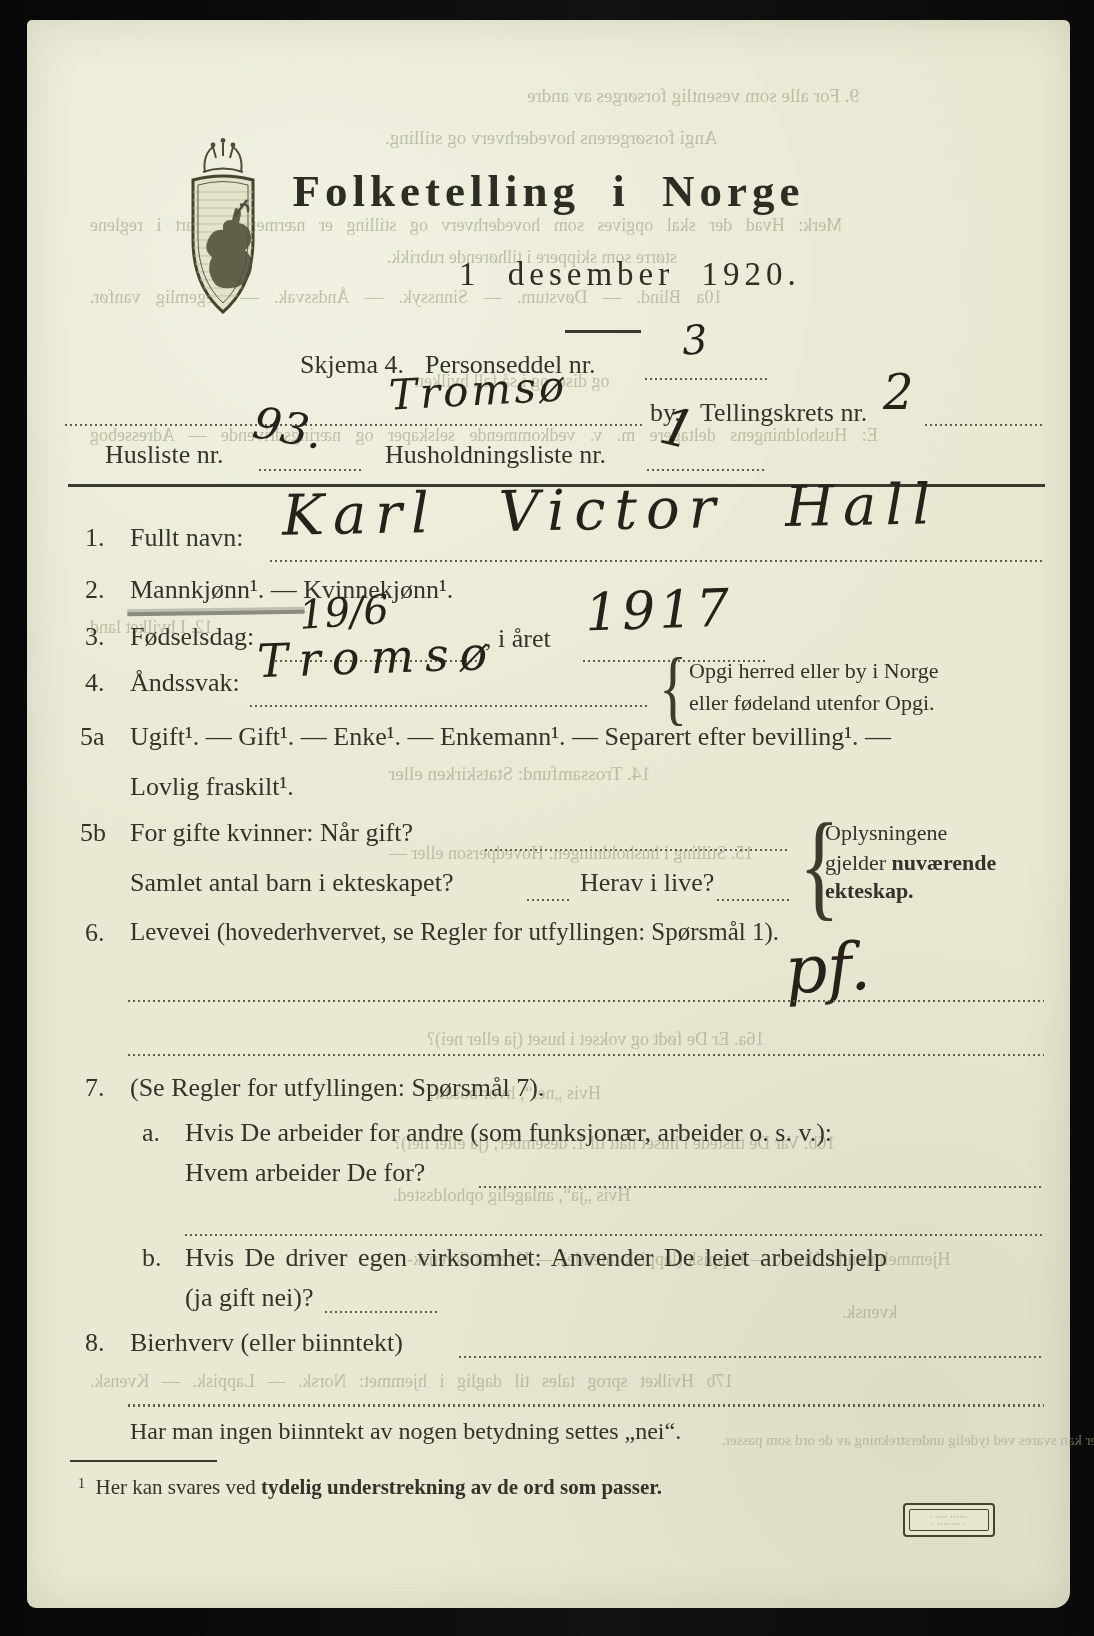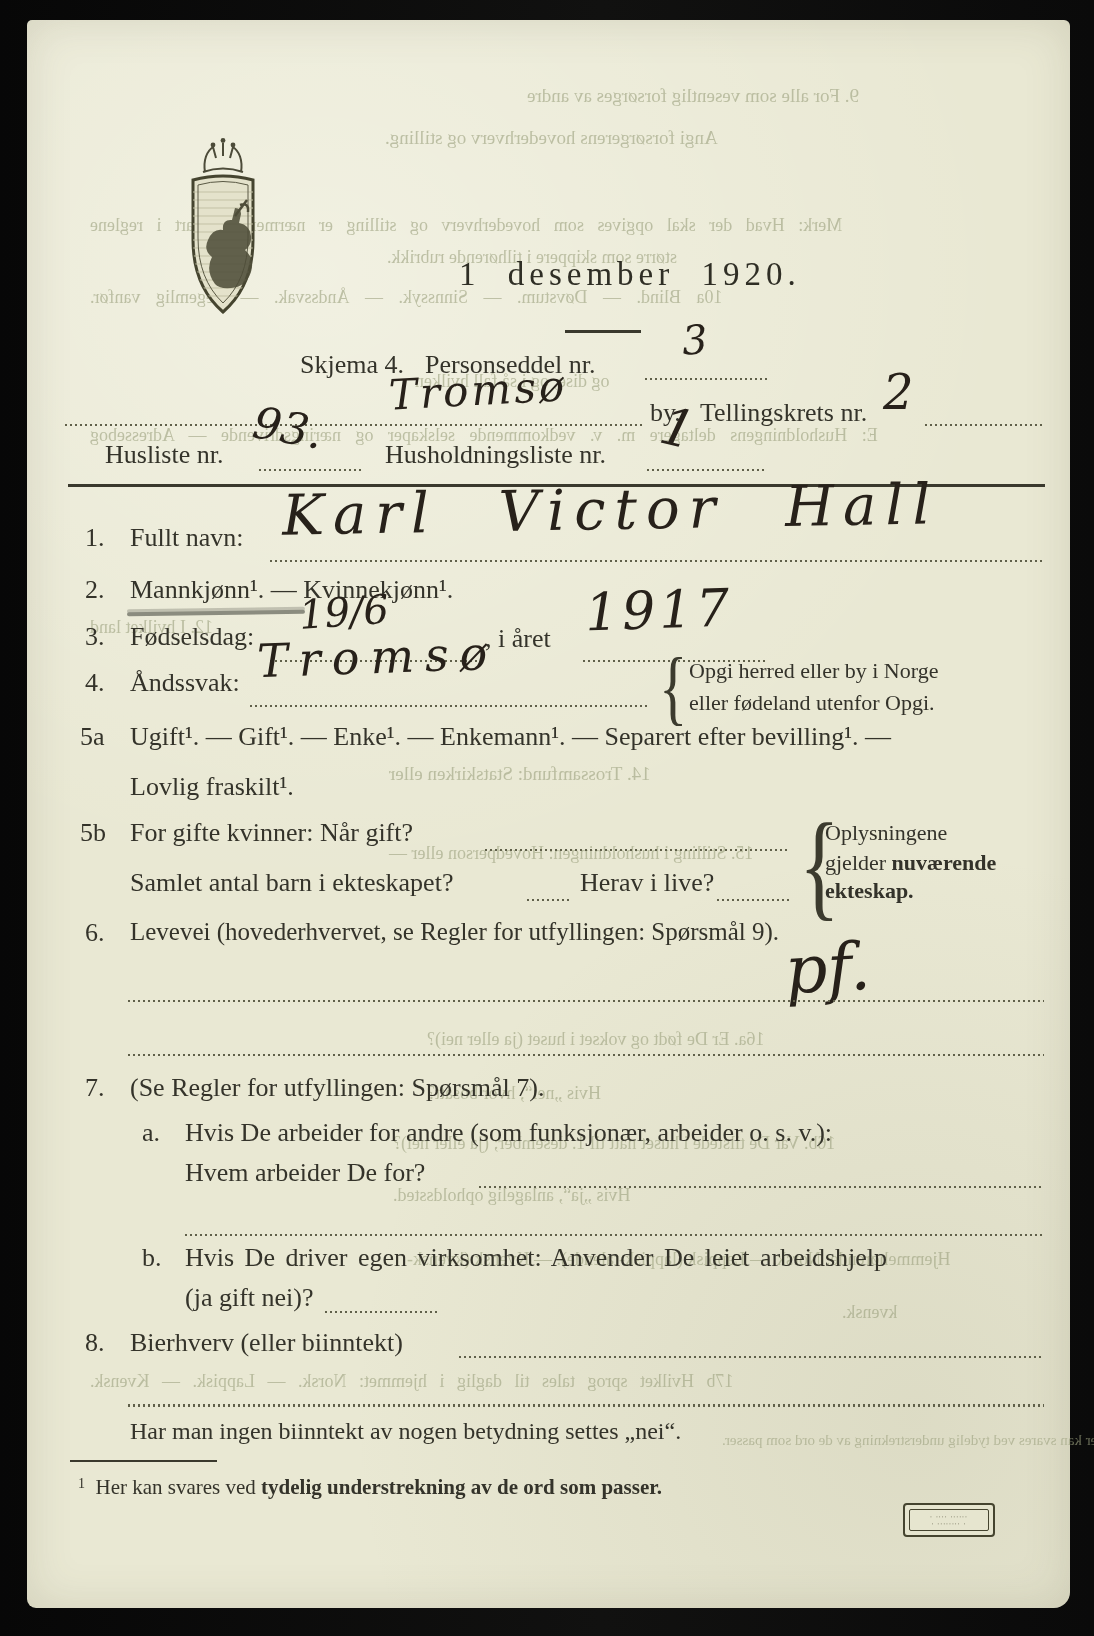--- a/index.html
+++ b/index.html
@@ -82,20 +82,21 @@
         </clipPath>
       <path d="M14 44 Q44 36 74 44 L74 104 Q74 150 44 176 Q14 150 14 104 Z" fill="#e4e2cb" stroke="#45442f" stroke-width="3"></path>
       <g clip-path="url(#sh)" stroke="#c3c1a5" stroke-width="1">
         <path d="M14 56 H74 M14 64 H74 M14 72 H74 M14 80 H74 M14 88 H74 M14 96 H74 M14 104 H74 M14 112 H74 M14 120 H74 M14 128 H74 M14 136 H74 M14 144 H74 M14 152 H74 M14 160 H74"></path>
       </g>
       <path d="M19 49 Q44 42 69 49 L69 102 Q69 143 44 167 Q19 143 19 102 Z" fill="none" stroke="#5a5944" stroke-width="1"></path>
       <path d="M36 148 q-10 -14 -3 -27 q-9 -7 -4 -17 q5 -12 15 -10 q-1 -11 9 -10 l3 -12 q6 0 6 6 l-2 9 q11 2 12 13 q1 9 -6 14 q10 9 6 22 q-5 15 -20 16 q-12 1 -16 -4 z" fill="#4e4d39" opacity=".88"></path>
       <path d="M56 80 l12 -16 M61 69 q9 -3 8 7" stroke="#4e4d39" stroke-width="2.5" fill="none"></path>
     </svg>
 
+    <div class="p title">Folketelling i Norge</div>
     <div class="p subtitle">1 desember 1920.</div>
     <div class="rule" style="left:538px;top:310px;width:76px;height:3px"></div>
 
     <div class="p" style="left:273px;top:330px;font-size:26px">Skjema 4.</div>
     <div class="p" style="left:398px;top:330px;font-size:26px">Personseddel nr.</div>
     <div class="hand" style="left:655px;top:300px;font-size:40px;transform:rotate(-4deg)">3</div>
     <div class="dl" style="left:618px;top:358px;width:125px"></div>
 
     <div class="dl" style="left:38px;top:404px;width:578px"></div>
     <div class="hand" style="left:362px;top:350px;font-size:42px;letter-spacing:3px;transform:rotate(-3deg)">Tromsø</div>
@@ -148,21 +149,21 @@
     <div class="p" style="left:103px;top:848px;font-size:26px">Samlet antal barn i ekteskapet?</div>
     <div class="dl" style="left:500px;top:879px;width:45px"></div>
     <div class="p" style="left:553px;top:848px;font-size:26px">Herav i live?</div>
     <div class="dl" style="left:690px;top:879px;width:72px"></div>
     <div class="brace" style="left:772px;top:792px;font-size:118px">{</div>
     <div class="p note22" style="left:798px;top:800px;width:190px;text-align:left">Oplysningene</div>
     <div class="p note22" style="left:798px;top:830px;width:190px;"><span>gjelder </span><span class="bold">nuværende</span></div>
     <div class="p note22 bold" style="left:798px;top:858px;width:190px;text-align:left">ekteskap.</div>
 
     <div class="p" style="left:58px;top:898px;font-size:26px">6.</div>
-    <div class="p" style="left:103px;top:898px;font-size:25px">Levevei (hovederhvervet, se Regler for utfyllingen:  Spørsmål 9).</div>
+    <div class="p" style="left:103px;top:898px;font-size:25px">Levevei (hovederhvervet, se Regler for utfyllingen:  Spørsmål 1).</div>
     <div class="hand" style="left:758px;top:916px;font-size:66px;transform:rotate(-3deg)">pf.</div>
     <div class="dl" style="left:101px;top:980px;width:916px"></div>
     <div class="dl" style="left:101px;top:1034px;width:916px"></div>
 
     <div class="p" style="left:58px;top:1053px;font-size:26px">7.</div>
     <div class="p" style="left:103px;top:1053px;font-size:26px">(Se Regler for utfyllingen:  Spørsmål 7).</div>
     <div class="p" style="left:115px;top:1098px;font-size:26px">a.</div>
     <div class="p" style="left:158px;top:1098px;font-size:26px">Hvis De arbeider for andre (som funksjonær, arbeider o. s. v.):</div>
     <div class="p" style="left:158px;top:1138px;font-size:26px">Hvem arbeider De for?</div>
     <div class="dl" style="left:452px;top:1166px;width:565px"></div>

